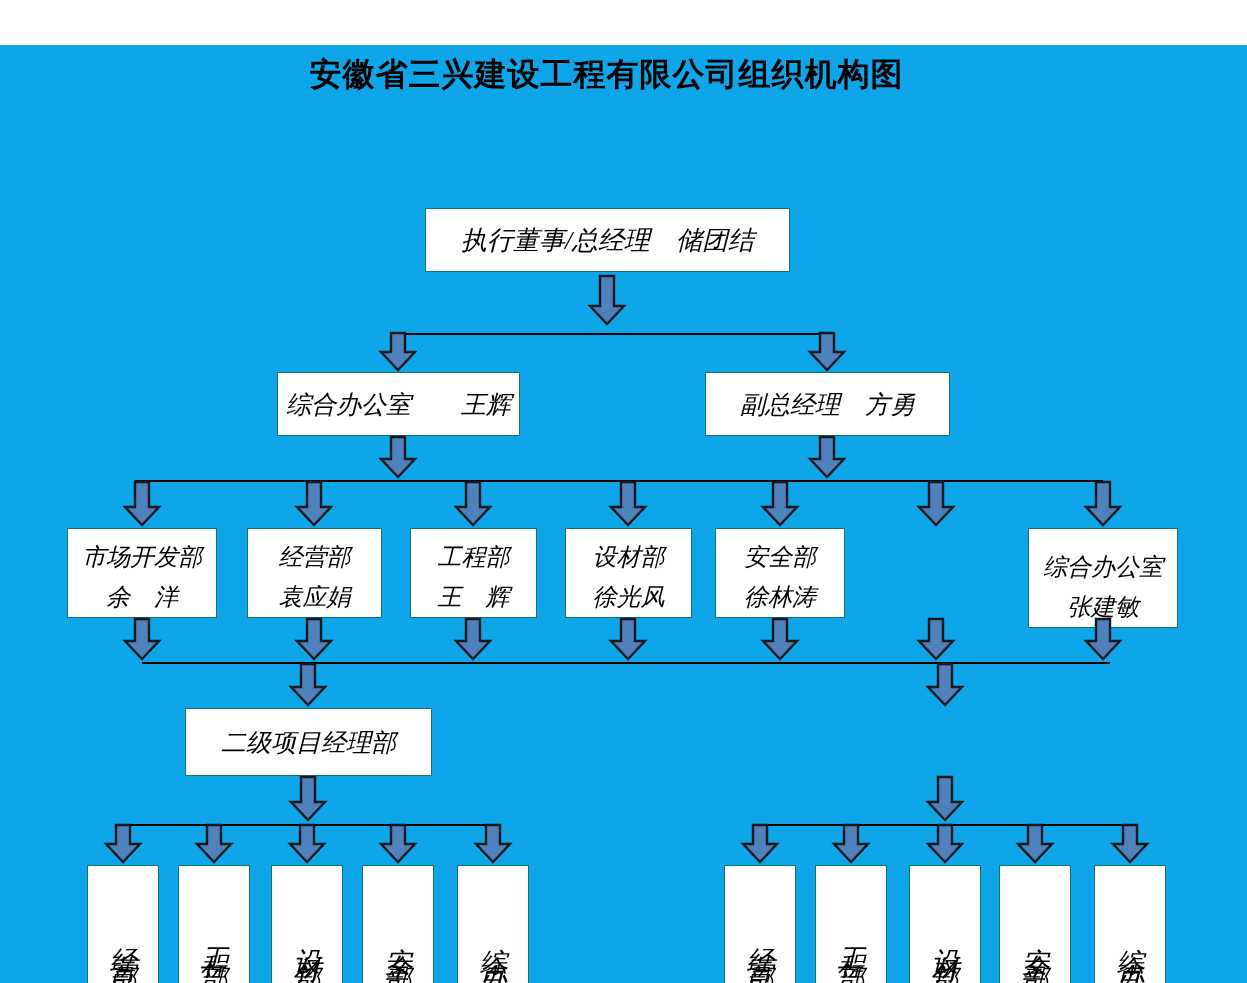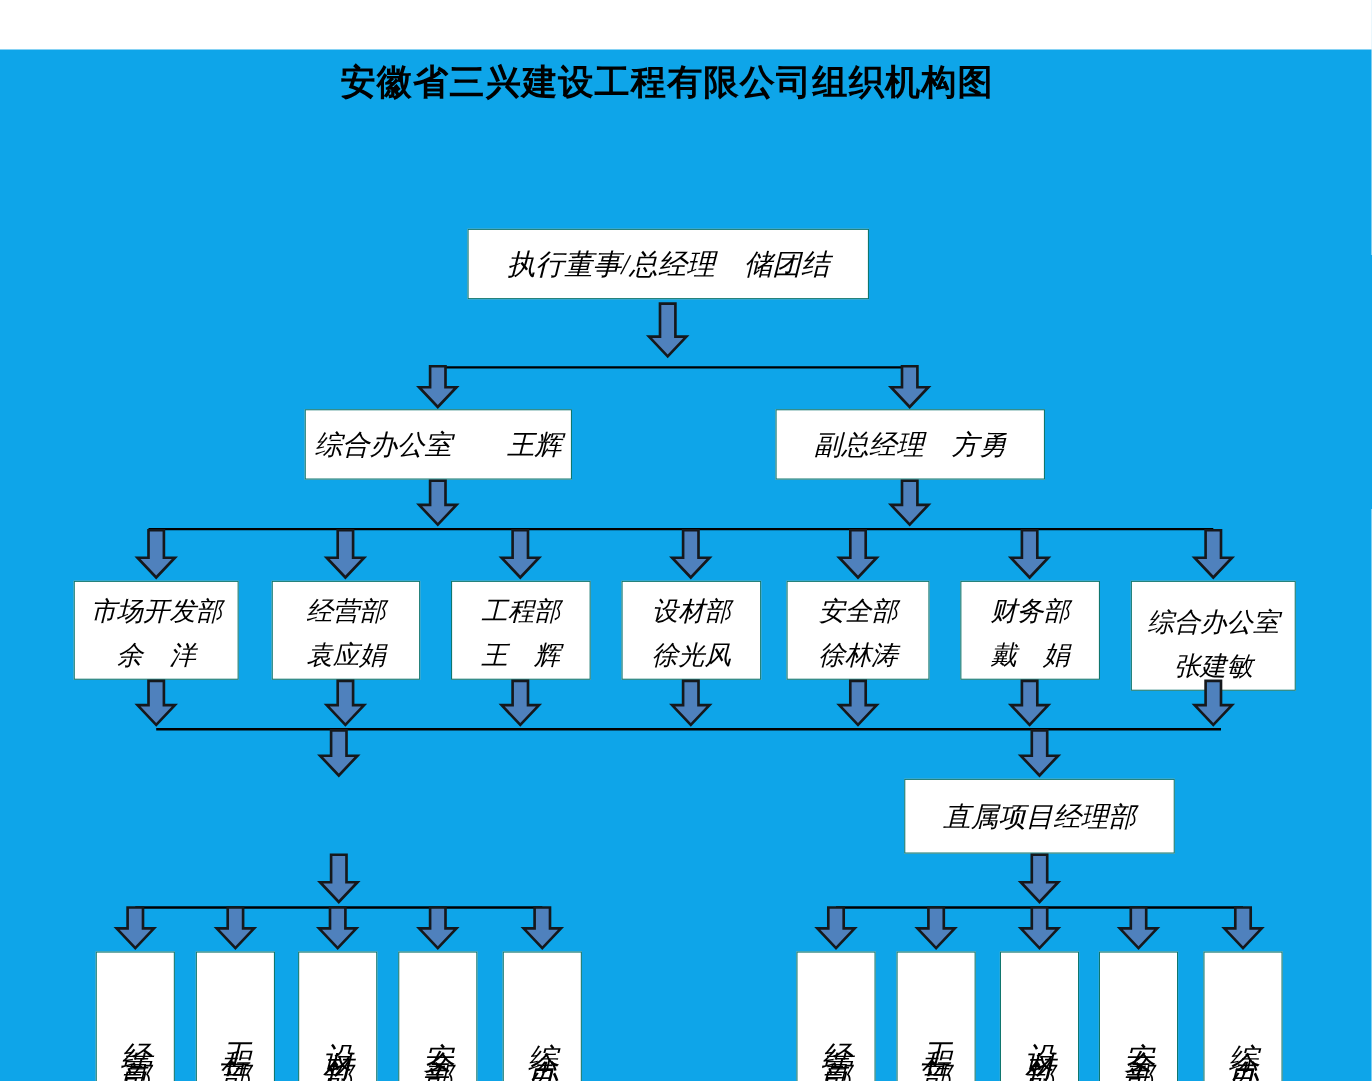--- a/index.html
+++ b/index.html
@@ -125,30 +125,26 @@
     <div>王　辉</div>
   </div>
   <div class="box dept" style="left:565px;top:483px;width:127px;height:90px">
     <div>设材部</div>
     <div>徐光风</div>
   </div>
   <div class="box dept" style="left:715px;top:483px;width:130px;height:90px">
     <div>安全部</div>
     <div>徐林涛</div>
   </div>
-  <div class="box dept" style="left:873px;top:483px;width:127px;height:90px">
-    <div>财务部</div>
-    <div>戴　娟</div>
-  </div>
   <div class="box dept" style="left:1028px;top:483px;width:150px;height:100px">
     <div>综合办公室</div>
     <div>张建敏</div>
   </div>
 
-  <div class="box lvl4" style="left:822px;top:663px;width:246px;height:68px">直属项目经理部</div>
+  <div class="box lvl4" style="left:185px;top:663px;width:247px;height:68px">二级项目经理部</div>
 
   <div class="box vbox" style="left:87px;top:820px;width:72px;height:140px">经营部</div>
   <div class="box vbox" style="left:178px;top:820px;width:72px;height:140px">工程部</div>
   <div class="box vbox" style="left:271px;top:820px;width:72px;height:140px">设材部</div>
   <div class="box vbox" style="left:362px;top:820px;width:72px;height:140px">安全部</div>
   <div class="box vbox" style="left:457px;top:820px;width:72px;height:140px">综合办</div>
 
   <div class="box vbox" style="left:724px;top:820px;width:72px;height:140px">经营部</div>
   <div class="box vbox" style="left:815px;top:820px;width:72px;height:140px">工程部</div>
   <div class="box vbox" style="left:909px;top:820px;width:72px;height:140px">设材部</div>

